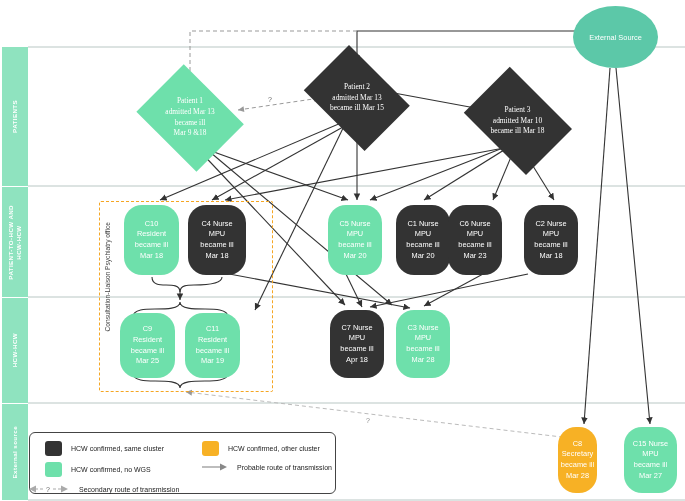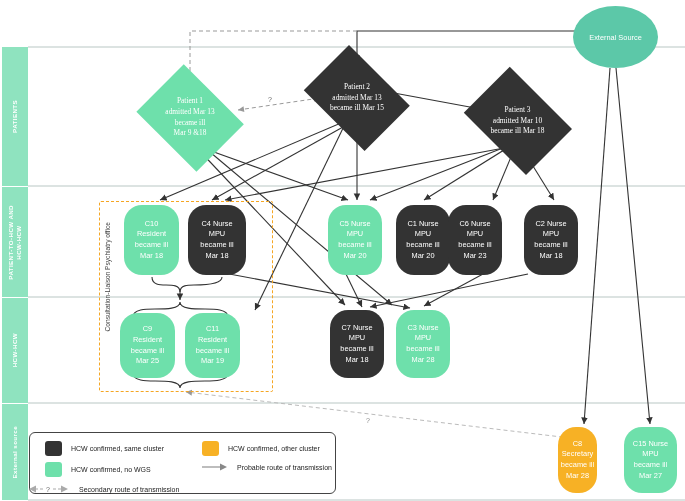--- a/index.html
+++ b/index.html
@@ -275,21 +275,21 @@
 Resident
 became ill
 Mar 25</div>
   <div class="node box green" style="left:185px;top:313px;width:55px;height:65px;">C11
 Resident
 became ill
 Mar 19</div>
   <div class="node box dark" style="left:330px;top:310px;width:54px;height:68px;">C7 Nurse
 MPU
 became ill
-Mar 18</div>
+Apr 18</div>
   <div class="node box green" style="left:396px;top:310px;width:54px;height:68px;">C3 Nurse
 MPU
 became ill
 Mar 28</div>
 
   <div class="node box orange" style="left:558px;top:427px;width:39px;height:66px;">C8
 Secretary
 became ill
 Mar 28</div>
   <div class="node box green" style="left:624px;top:427px;width:53px;height:66px;">C15 Nurse

